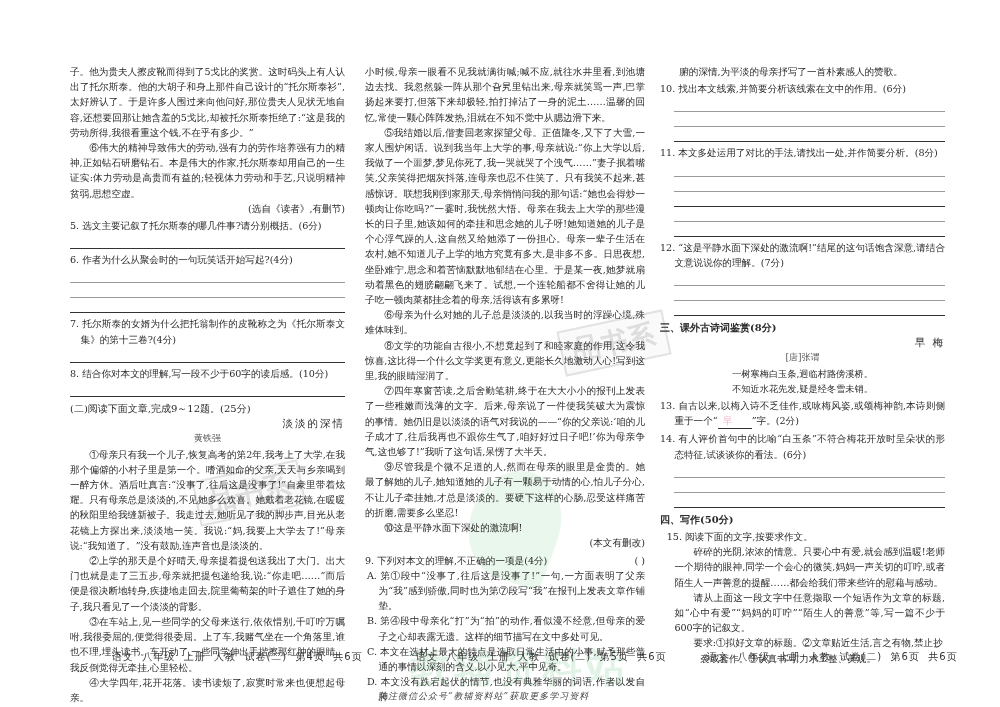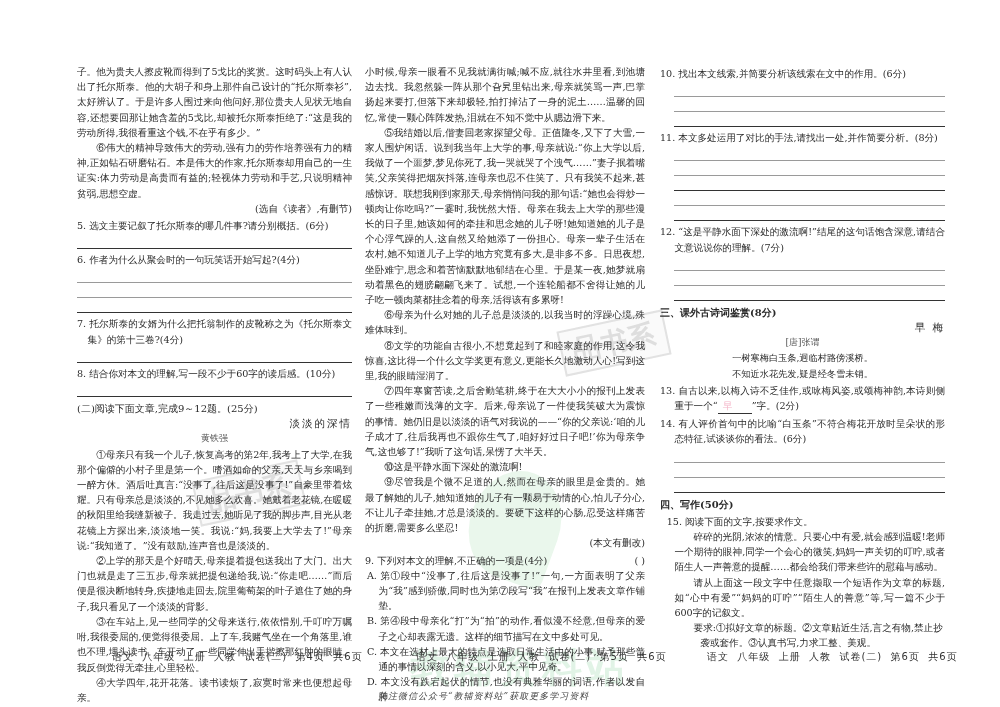--- a/index.html
+++ b/index.html
@@ -1,19 +1,19 @@
 <!DOCTYPE html>
 <html><head>
 <meta charset="utf-8">
 <style>
   html, body { margin:0; padding:0; background:#ffffff; }
   body { width:1000px; height:707px; position:relative; overflow:hidden;
          font-family:"DejaVu Serif","Liberation Serif",serif; color:#2a2a2a; }
   .col { position:absolute; top:64px; font-size:9.6px; line-height:15.2px; }
-  #col1 { left:70px; width:275px;margin-left:7px; }
+  #col1 { left:70px; width:275px; }
   #col2 { left:365px; width:280px; }
   #col3 { left:660px; width:285px; }
   p { margin:0; text-align:justify; }
   .para { text-indent:2em; }
   .noind { text-indent:0; }
   .q { text-indent:-1.1em; padding-left:1.1em; margin-top:2px; }
   .q.wide { text-indent:-1.5em; padding-left:1.5em; }
   .sub { padding-left:1.4em; text-indent:-1.2em; }
   .right { text-align:right; }
   .title { text-align:right; font-weight:normal; font-size:10.5px; letter-spacing:2px; }
@@ -80,34 +80,35 @@
   <p class="para">③在车站上,见一些同学的父母来送行,依依惜别,千叮咛万嘱咐,我很委屈的,便觉得很委屈。上了车,我赌气坐在一个角落里,谁也不理,埋头读书。车开动了,一些同学伸出手揩擦那红肿的眼睛。我反倒觉得无牵挂,心里轻松。</p>
   <p class="para">④大学四年,花开花落。读书读烦了,寂寞时常来也便想起母亲。</p>
 </div>
 
 <div class="col" id="col2">
   <p class="noind">小时候,母亲一眼看不见我就满街喊;喊不应,就往水井里看,到池塘边去找。我忽然躲一阵从那个旮旯里钻出来,母亲就笑骂一声,巴掌扬起来要打,但落下来却极轻,拍打掉沾了一身的泥土……温馨的回忆,常使一颗心阵阵发热,泪就在不知不觉中从腮边滑下来。</p>
   <p class="para">⑤我结婚以后,偕妻回老家探望父母。正值隆冬,又下了大雪,一家人围炉闲话。说到我当年上大学的事,母亲就说:“你上大学以后,我做了一个噩梦,梦见你死了,我一哭就哭了个洩气……”妻子抿着嘴笑,父亲笑得把烟灰抖落,连母亲也忍不住笑了。只有我笑不起来,甚感惊讶。联想我刚到家那天,母亲悄悄问我的那句话:“她也会得炒一顿肉让你吃吗?”一霎时,我恍然大悟。母亲在我去上大学的那些漫长的日子里,她该如何的牵挂和思念她的儿子呀!她知道她的儿子是个心浮气躁的人,这自然又给她添了一份担心。母亲一辈子生活在农村,她不知道儿子上学的地方究竟有多大,是非多不多。日思夜想,坐卧难宁,思念和着苦恼默默地郁结在心里。于是某一夜,她梦就扇动着黑色的翅膀翩翩飞来了。试想,一个连轮船都不舍得让她的儿子吃一顿肉菜都挂念着的母亲,活得该有多累呀!</p>
   <p class="para">⑥母亲为什么对她的儿子总是淡淡的,以我当时的浮躁心境,殊难体味到。</p>
   <p class="para">⑧文学的功能自古很小,不想竟起到了和睦家庭的作用,这令我惊喜,这比得一个什么文学奖更有意义,更能长久地激动人心!写到这里,我的眼睛湿润了。</p>
   <p class="para">⑦四年寒窗苦读,之后舍勤笔耕,终于在大大小小的报刊上发表了一些稚嫩而浅薄的文字。后来,母亲说了一件使我笑破大为震惊的事情。她仍旧是以淡淡的语气对我说的——“你的父亲说:‘咱的儿子成才了,往后我再也不跟你生气了,咱好好过日子吧!’你为母亲争气,这也够了!”我听了这句话,呆愣了大半天。</p>
+  <p class="para">⑨尽管我是个微不足道的人,然而在母亲的眼里是金贵的。她最了解她的儿子,她知道她的儿子有一颗易于动情的心,怕儿子分心,不让儿子牵挂她,才总是淡淡的。要硬下这样的心肠,忍受这样痛苦的折磨,需要多么坚忍!</p>
   <p class="para">⑩这是平静水面下深处的激流啊!</p>
-  <p class="para">⑨尽管我是个微不足道的人,然而在母亲的眼里是金贵的。她最了解她的儿子,她知道她的儿子有一颗易于动情的心,怕儿子分心,不让儿子牵挂她,才总是淡淡的。要硬下这样的心肠,忍受这样痛苦的折磨,需要多么坚忍!</p>
   <p class="right">(本文有删改)</p>
   <p class="q">
     <span>9. 下列对本文的理解,不正确的一项是(4分)</span>
     <span class="paren">(    )</span>
   </p>
   <p class="sub">A. 第①段中“没事了,往后这是没事了!”一句,一方面表明了父亲为“我”感到骄傲,同时也为第⑦段写“我”在报刊上发表文章作铺垫。</p>
   <p class="sub">B. 第④段中母亲化“打”为“拍”的动作,看似漫不经意,但母亲的爱子之心却表露无遗。这样的细节描写在文中多处可见。</p>
   <p class="sub">C. 本文在选材上最大的特点是选取日常生活中的小事,赋予那些普通的事情以深刻的含义,以小见大,平中见奇。</p>
   <p class="sub">D. 本文没有跌宕起伏的情节,也没有典雅华丽的词语,作者以发自肺</p>
 </div>
 
 <div class="col" id="col3">
+  <p class="noind" style="padding-left:2em">腑的深情,为平淡的母亲抒写了一首朴素感人的赞歌。</p>
 
   <p class="q wide">10. 找出本文线索,并简要分析该线索在文中的作用。(6分)</p>
   <div class="ans" style="margin-left:1.5em">
     <div class="line light"></div>
       <div class="line light"></div>
       <div class="line"></div>
   </div>
 
   <p class="q wide">11. 本文多处运用了对比的手法,请找出一处,并作简要分析。(8分)</p>
   <div class="ans" style="margin-left:1.5em">

